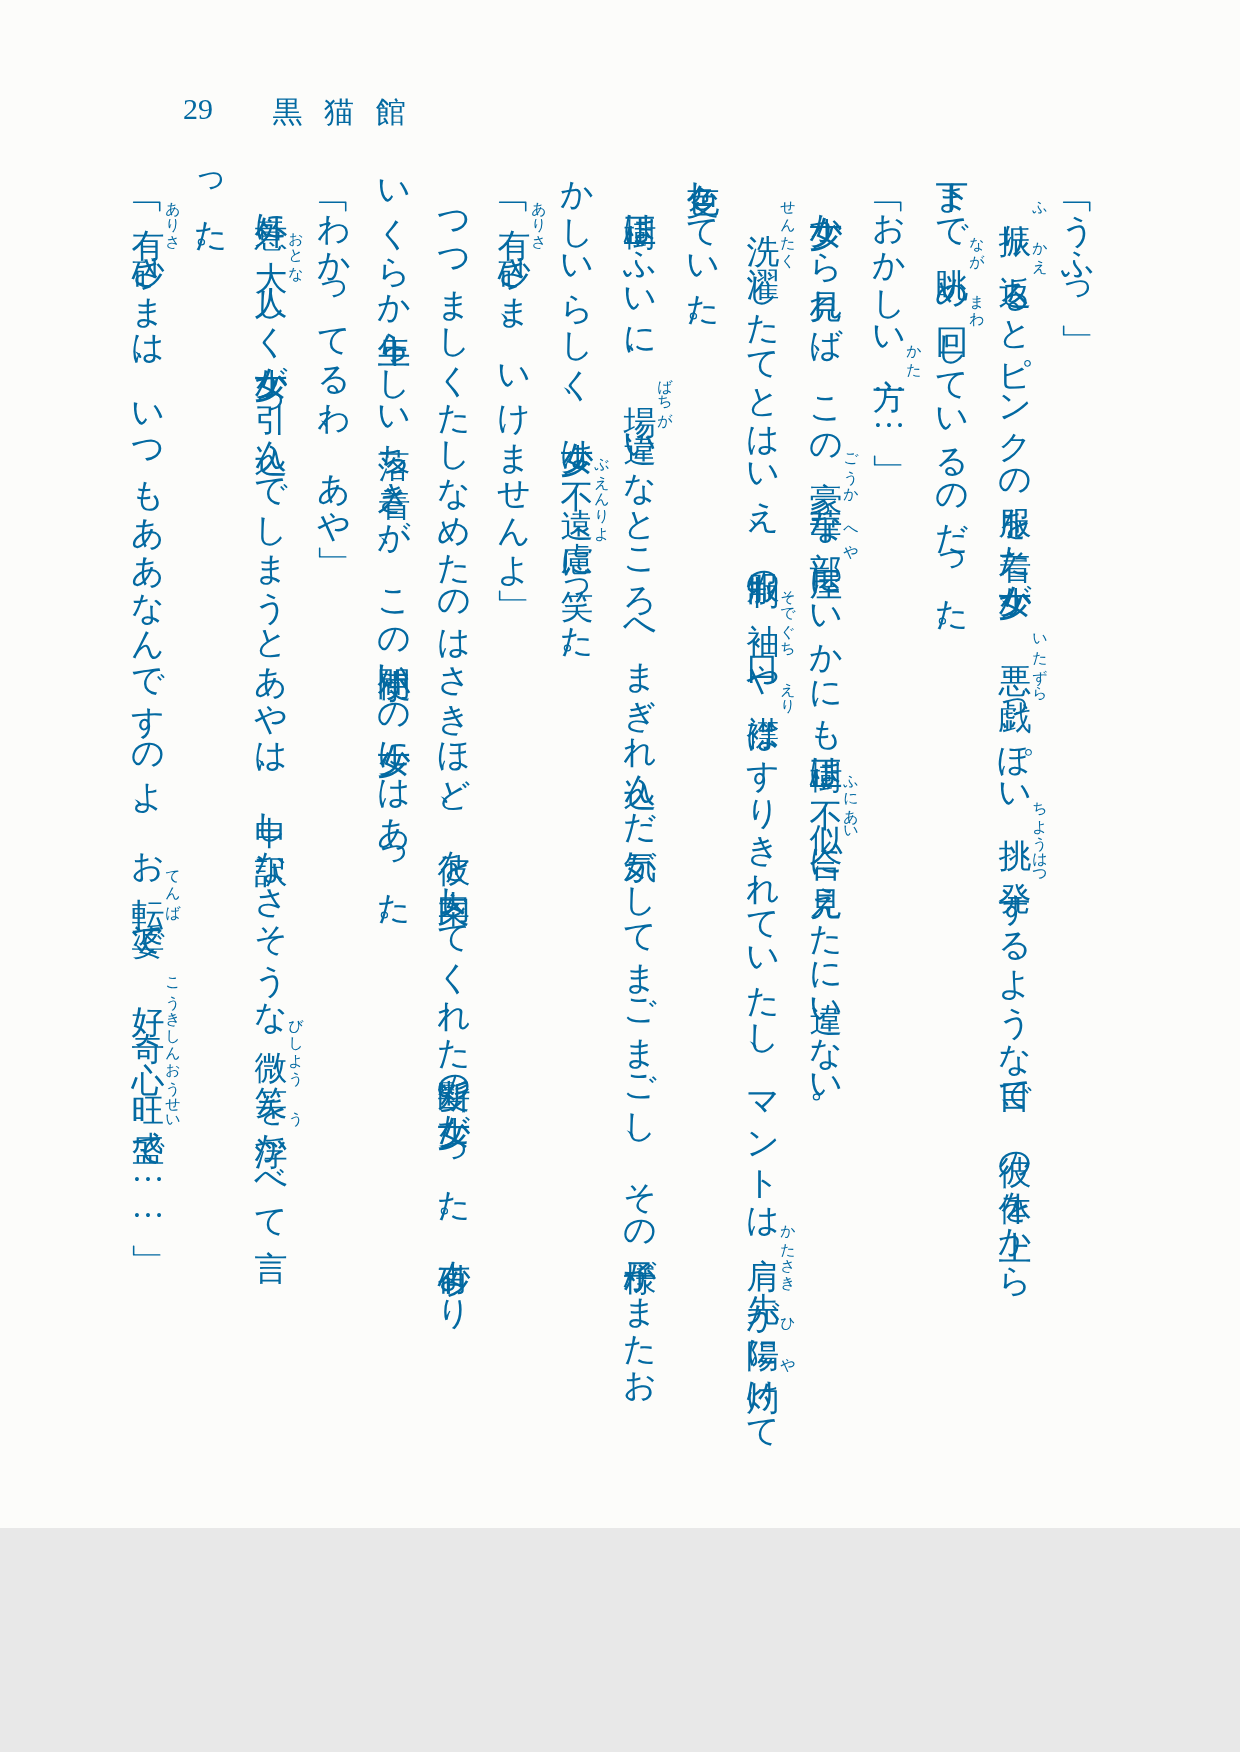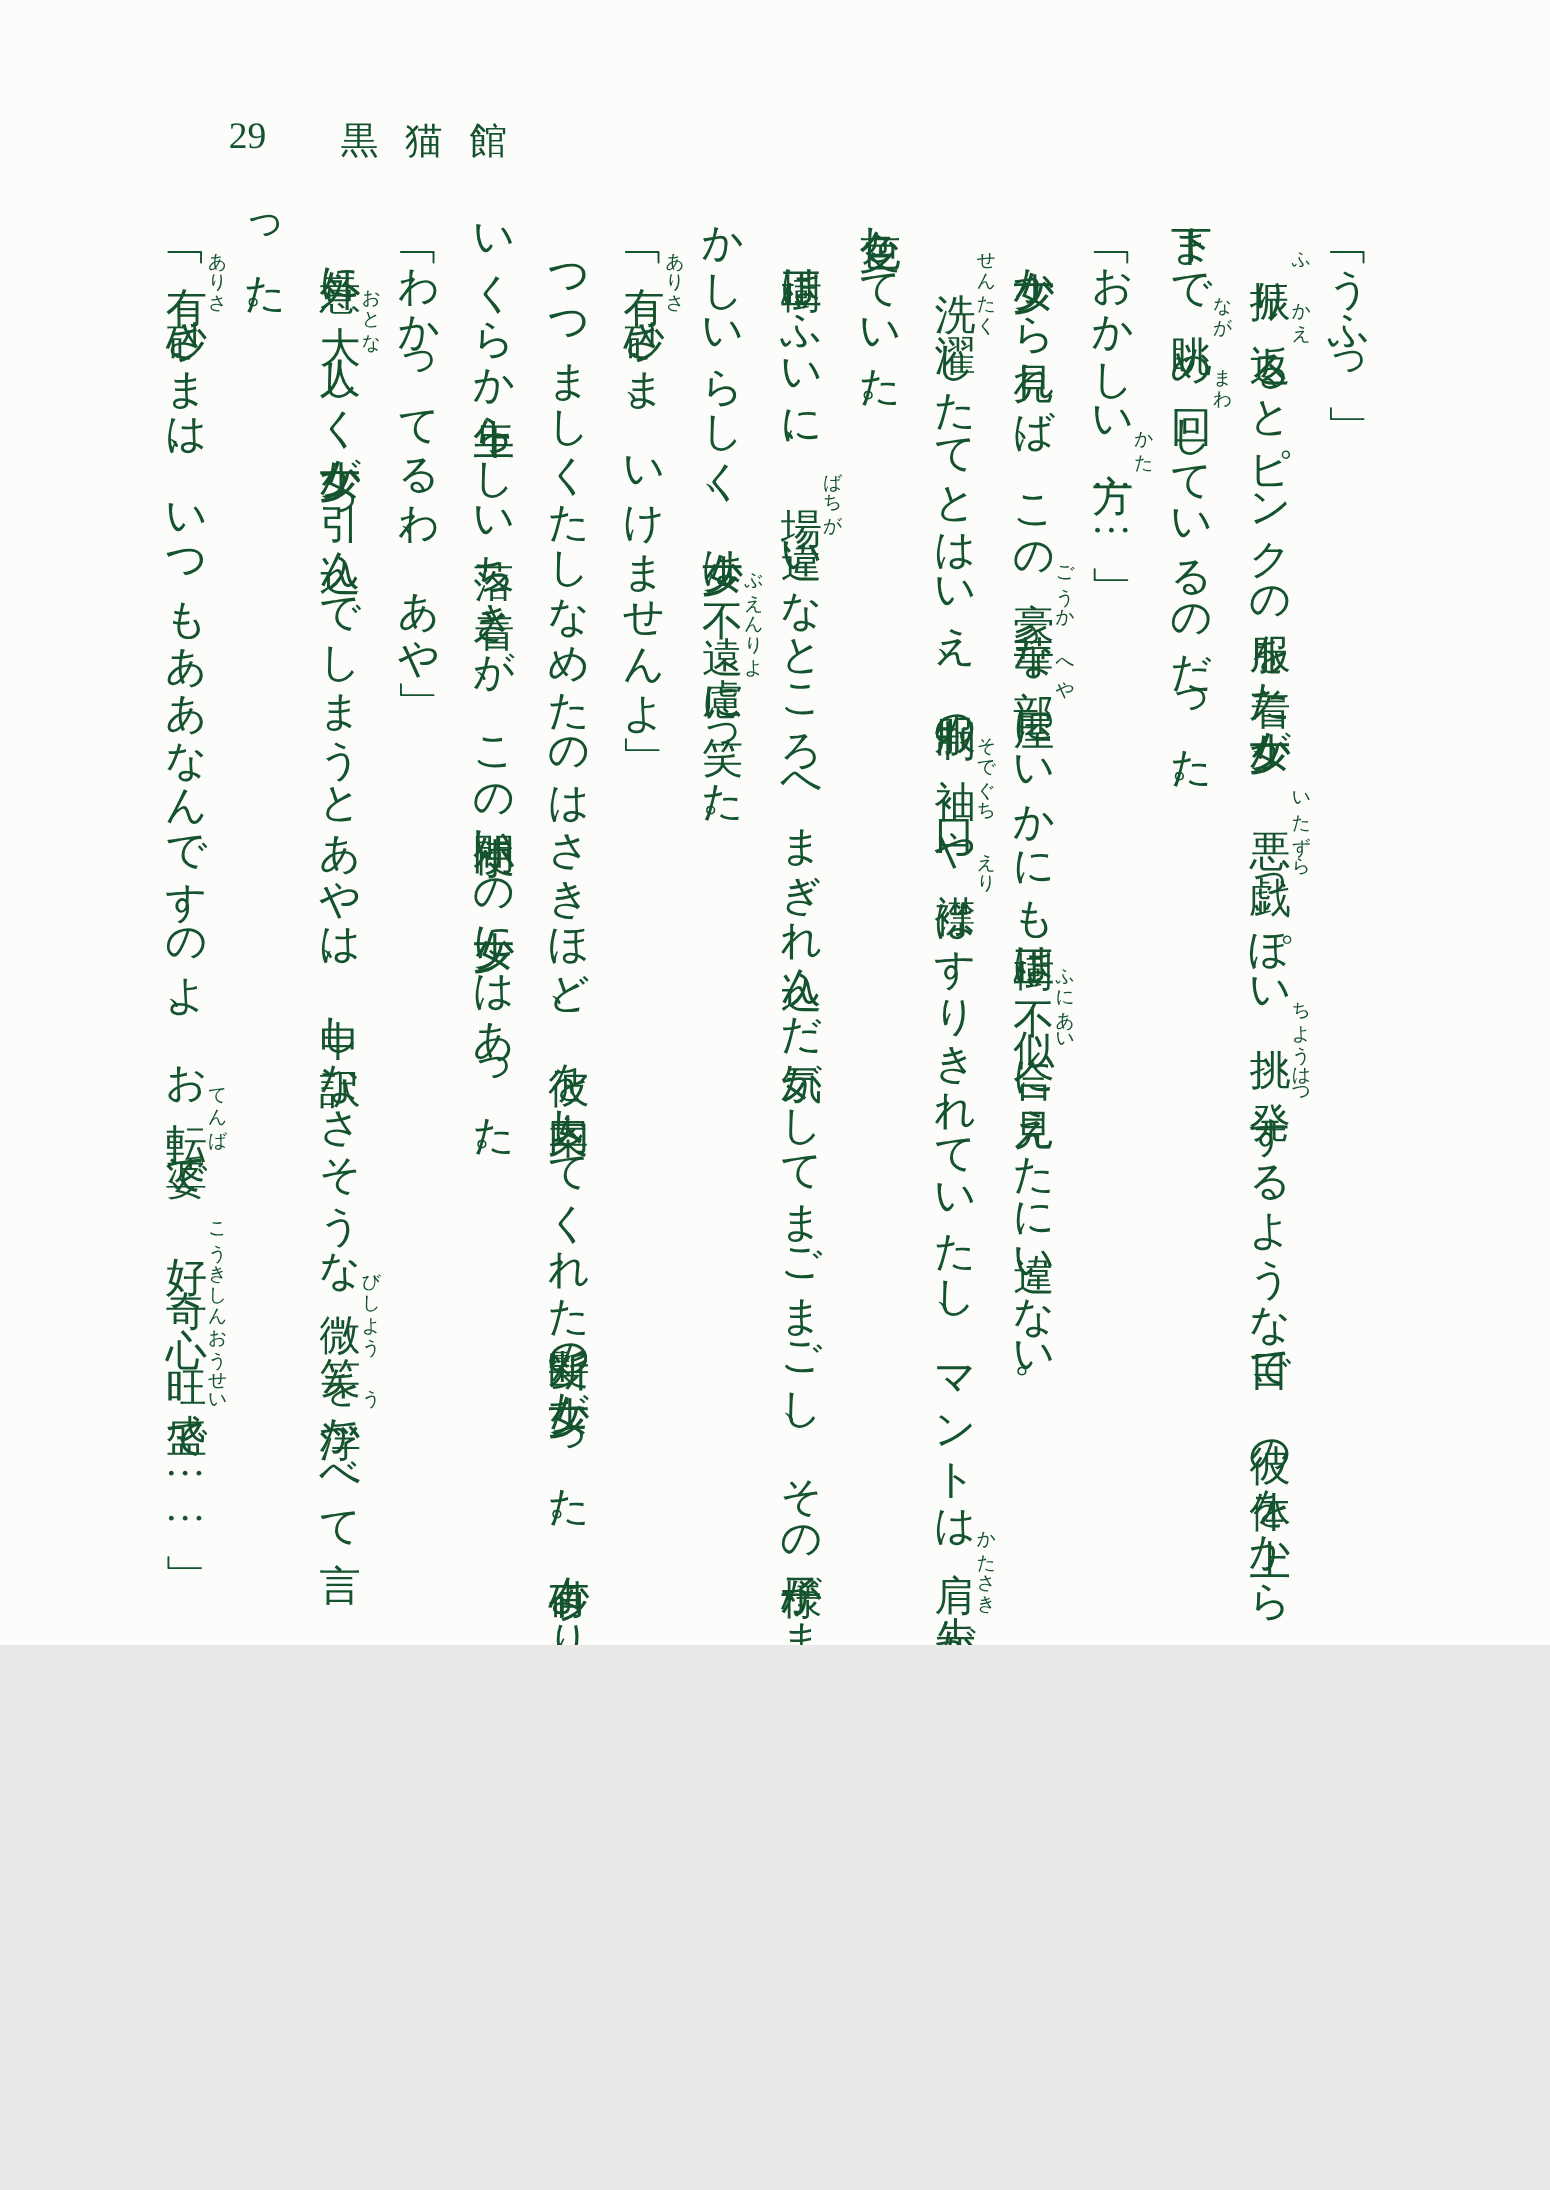--- a/index.html
+++ b/index.html
@@ -3,25 +3,25 @@
 <meta charset="utf-8">
 <style>
   html, body {
     margin: 0;
     padding: 0;
     background: #e8e8e8;
   }
   .page {
     position: relative;
     width: 1240px;
-    height: 1316px;
+    height: 1528px;
     background: #fcfcfa;
     overflow: hidden;
     font-family: "Liberation Serif", "DejaVu Serif", serif;
-    color: #14532d;
+    color: #0369a1;
   }
   .page-header {
     position: absolute;
     top: 92px;
     left: 183px;
     font-size: 30px;
     white-space: nowrap;
   }
   .page-number {
     display: inline-block;

